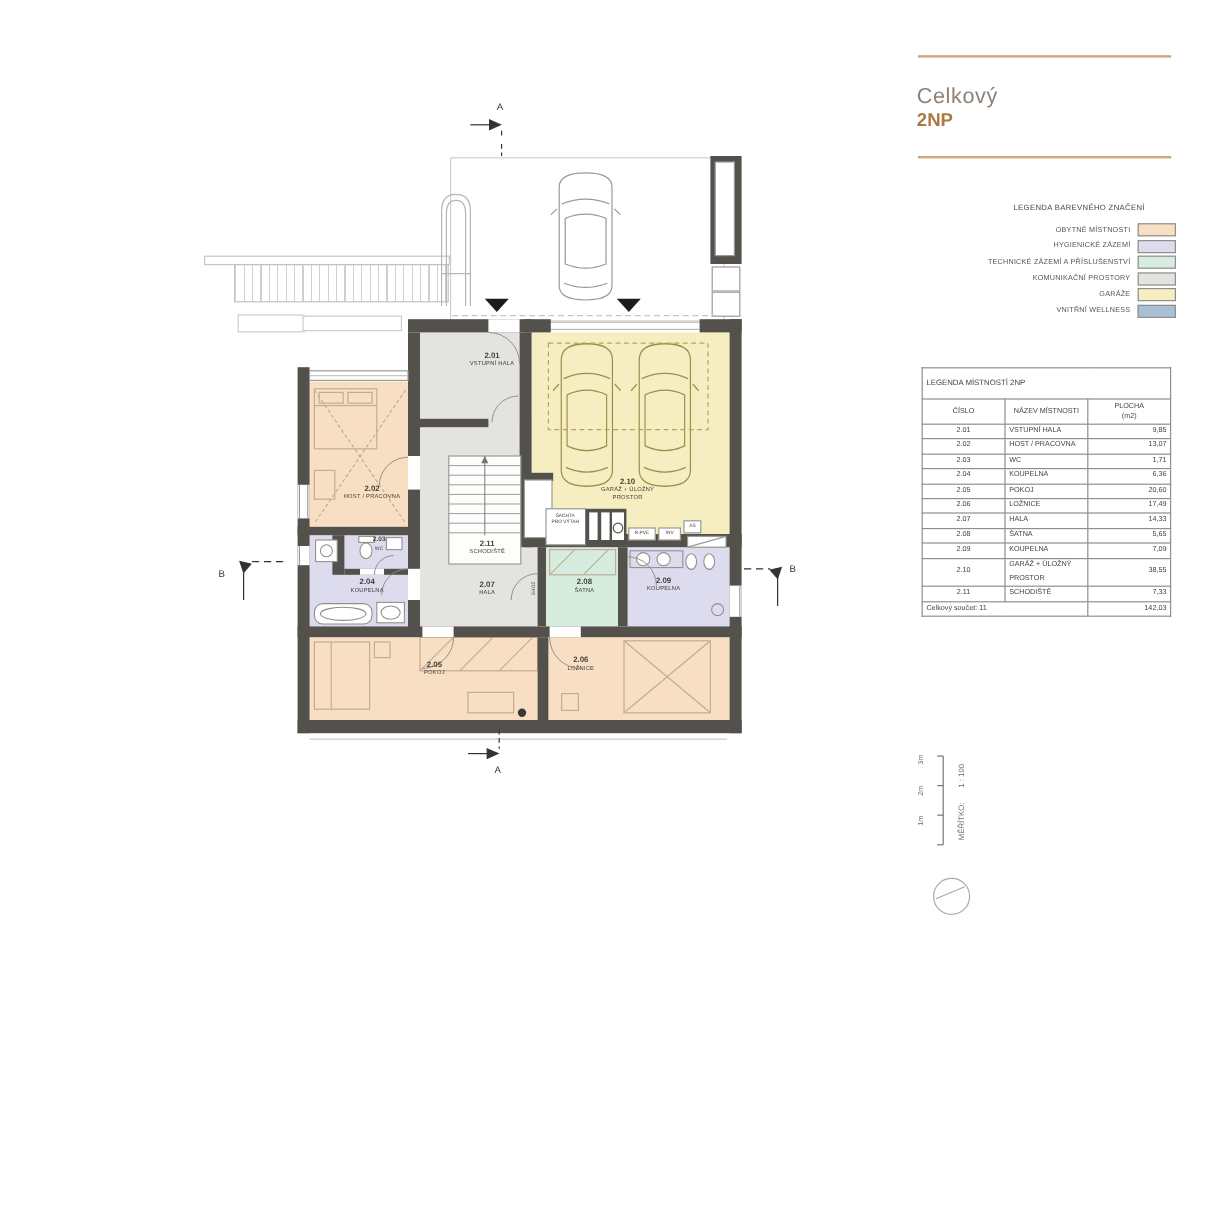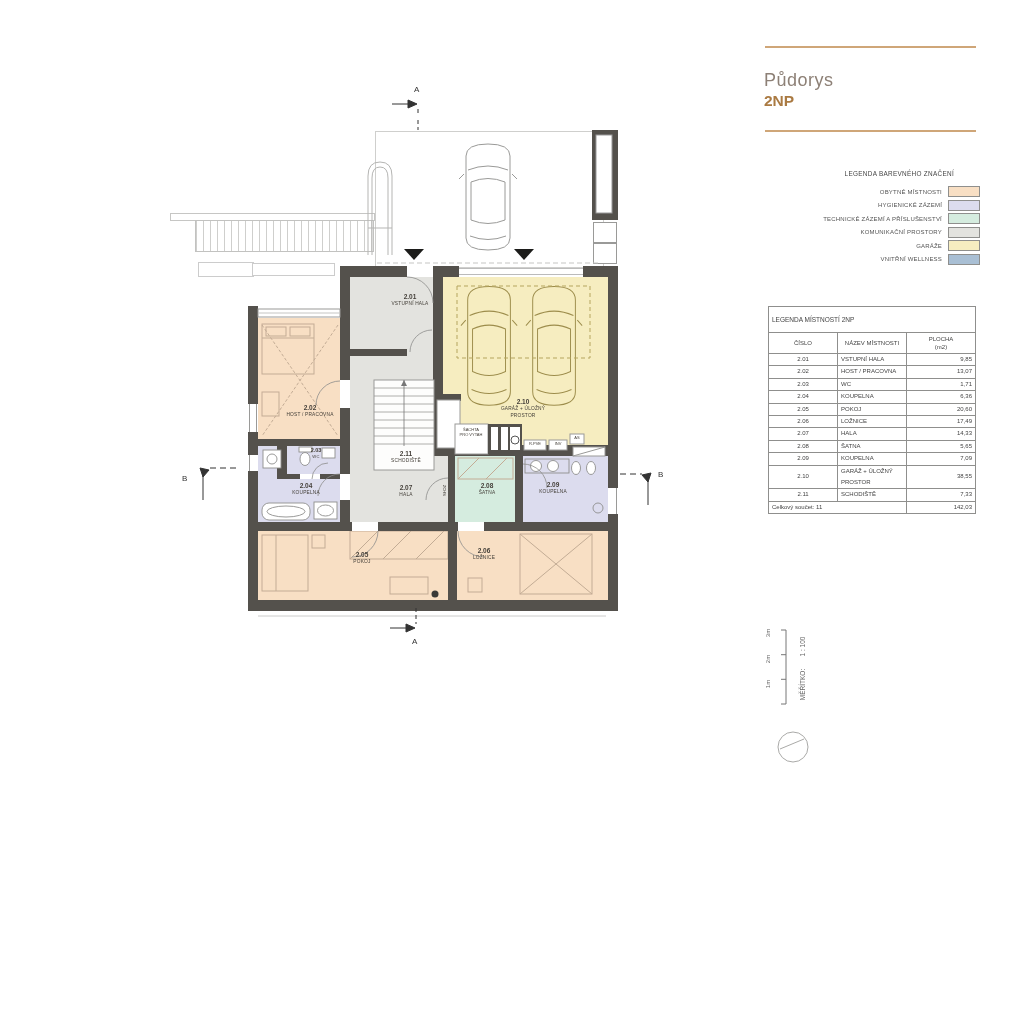--- a/index.html
+++ b/index.html
@@ -330,21 +330,21 @@
   <div class="tiny" style="left:577px;top:436px;">AS</div>
   <div class="tiny" style="left:445px;top:488px;transform:translateX(-50%) rotate(-90deg);">SHOZ</div>
 
   <div class="seclabel" style="left:414px;top:85px;">A</div>
   <div class="seclabel" style="left:412px;top:637px;">A</div>
   <div class="seclabel" style="left:182px;top:474px;">B</div>
   <div class="seclabel" style="left:658px;top:470px;">B</div>
 </div>
 
 <div class="rule" style="top:46px;"></div>
-<div id="title-name">Půdorys</div>
+<div id="title-name">Celkový</div>
 <div id="title-floor">2NP</div>
 <div class="rule" style="top:130px;height:1.5px;"></div>
 
 <div id="color-legend">
   <div class="cl-header">LEGENDA BAREVNÉHO ZNAČENÍ</div>
   <div class="cl-row">
     <span class="cl-label">OBYTNÉ MÍSTNOSTI</span>
     <span class="cl-swatch" style="background: rgb(248, 223, 196);"></span>
     </div>
   <div class="cl-row">

